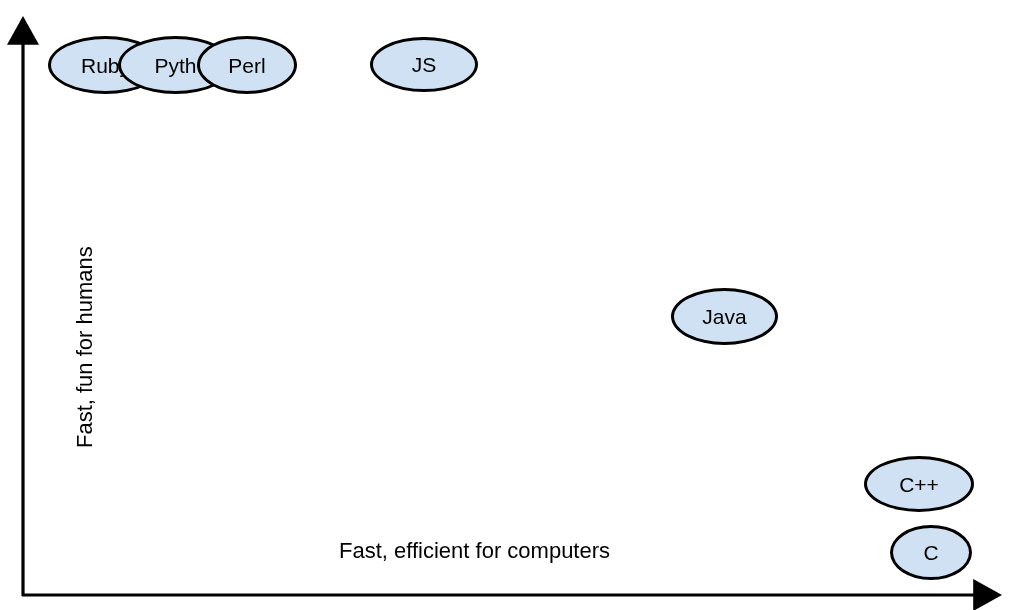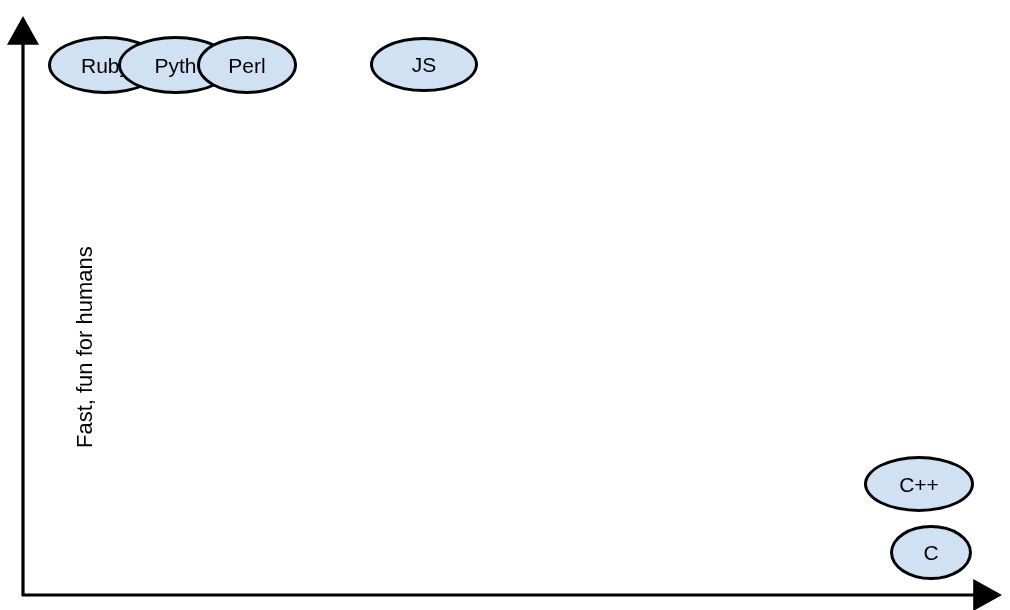--- a/index.html
+++ b/index.html
@@ -87,40 +87,44 @@
       <marker id="arrow-right" markerWidth="12" markerHeight="12" refX="1.5" refY="5" orient="auto" markerUnits="strokeWidth">
         <path d="M0,0 L0,10 L9,5 z" fill="#000000"></path>
       </marker>
     </defs>
 
     <line x1="23" y1="596" x2="23" y2="40" stroke="#000000" stroke-width="3.2" marker-end="url(#arrow-up)"></line>
 
     <line x1="22" y1="595" x2="978" y2="595" stroke="#000000" stroke-width="3.2" marker-end="url(#arrow-right)"></line>
   </svg>
 
+  <div class="axis-label" id="x-axis-label">Fast, efficient for computers</div>
 
   <div class="axis-label" id="y-axis-label">Fast, fun for humans</div>
 
   <div class="node" style="left:48px; top:36px; width:115px; height:58px; z-index:1;">
     <span class="node-label">Ruby</span>
   </div>
 
   <div class="node" style="left:118px; top:36px; width:115px; height:58px; z-index:2;">
     <span class="node-label">Pyth</span>
   </div>
 
   <div class="node" style="left:197px; top:36px; width:100px; height:58px; z-index:3;">
     <span class="node-label">Perl</span>
   </div>
 
   <div class="node" style="left:370px; top:37px; width:108px; height:55px; z-index:4;">
     <span class="node-label">JS</span>
   </div>
 
 
+  <div class="node" style="left:671px; top:288px; width:107px; height:57px; z-index:6;">
+    <span class="node-label">Java</span>
+  </div>
 
   <div class="node" style="left:864px; top:456px; width:110px; height:56px; z-index:7;">
     <span class="node-label">C++</span>
   </div>
 
   <div class="node" style="left:890px; top:525px; width:82px; height:55px; z-index:8;">
     <span class="node-label">C</span>
   </div>
 
 </div>

